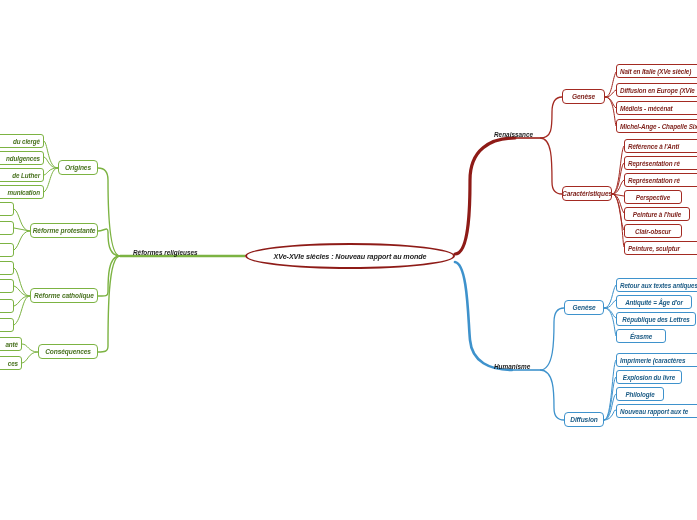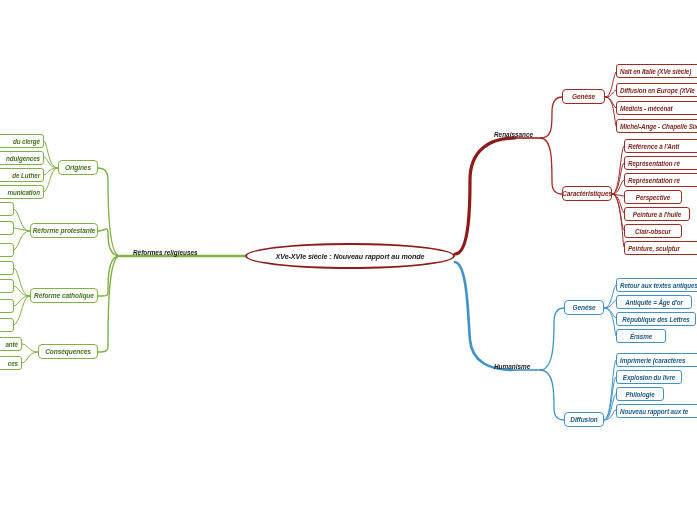--- a/index.html
+++ b/index.html
@@ -134,21 +134,21 @@
     <path d="M 30,296 C 20,296 20,272 14,268" fill="none" stroke="#7CB342" stroke-width="1"></path>
     <path d="M 30,296 C 20,296 20,288 14,286" fill="none" stroke="#7CB342" stroke-width="1"></path>
     <path d="M 30,296 C 20,296 20,304 14,306" fill="none" stroke="#7CB342" stroke-width="1"></path>
     <path d="M 30,296 C 22,296 22,320 14,325" fill="none" stroke="#7CB342" stroke-width="1"></path>
 
     <path d="M 38,352 C 28,352 28,344 22,344" fill="none" stroke="#7CB342" stroke-width="1"></path>
     <path d="M 38,352 C 28,352 28,362 22,363" fill="none" stroke="#7CB342" stroke-width="1"></path>
   </svg>
 
   <div class="node root" style="left:245px; top:243px; width:210px; height:26px;">
-    <span>XVe-XVIe siècle : Nouveau rapport au monde</span>
+    <span>XVe-XVIe siècles : Nouveau rapport au monde</span>
   </div>
 
   <div class="bare" style="left:494px; top:131px;">Renaissance</div>
 
   <div class="node box lvl2 red" style="left:562px; top:89px; width:43px; height:15px;">
     <span>Genèse</span>
   </div>
 
   <div class="node box lvl2 red" style="left:562px; top:186px; width:50px; height:15px;">
     <span>Caractéristiques</span>

